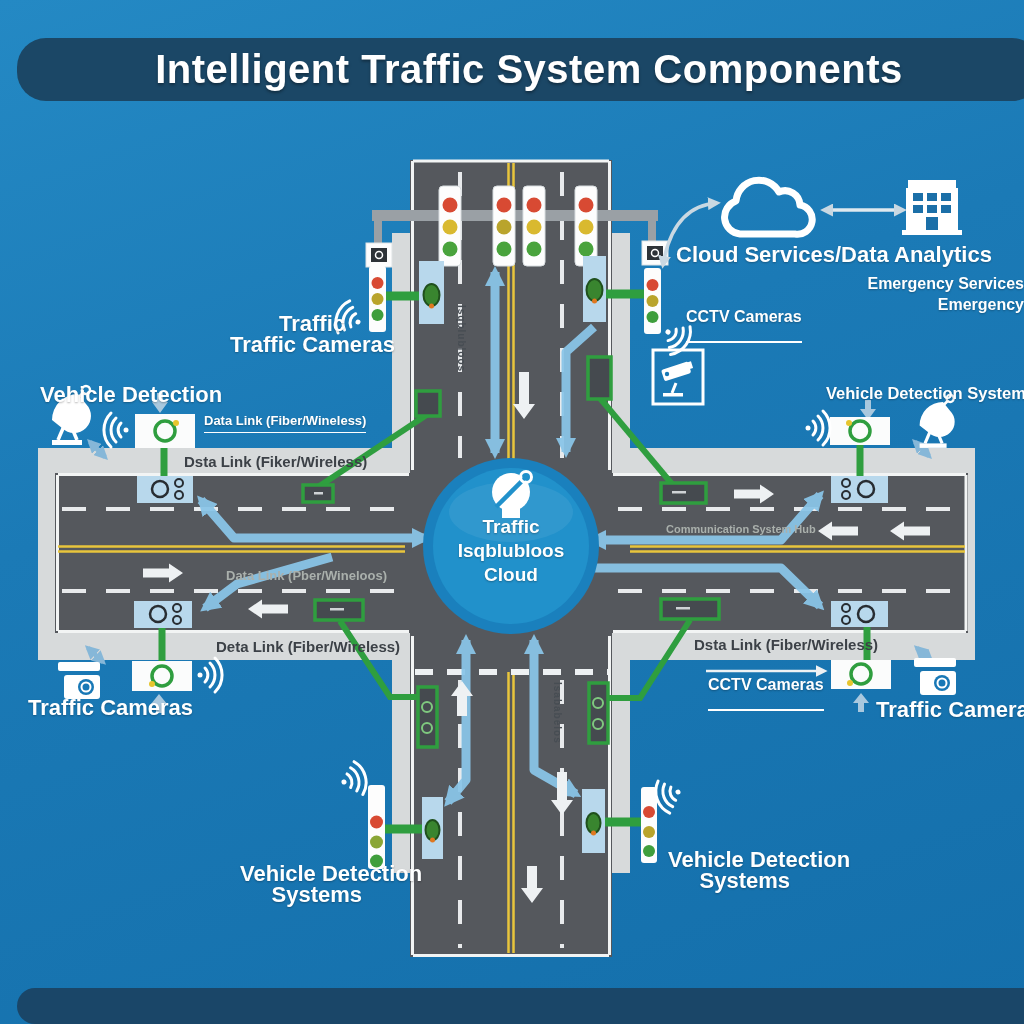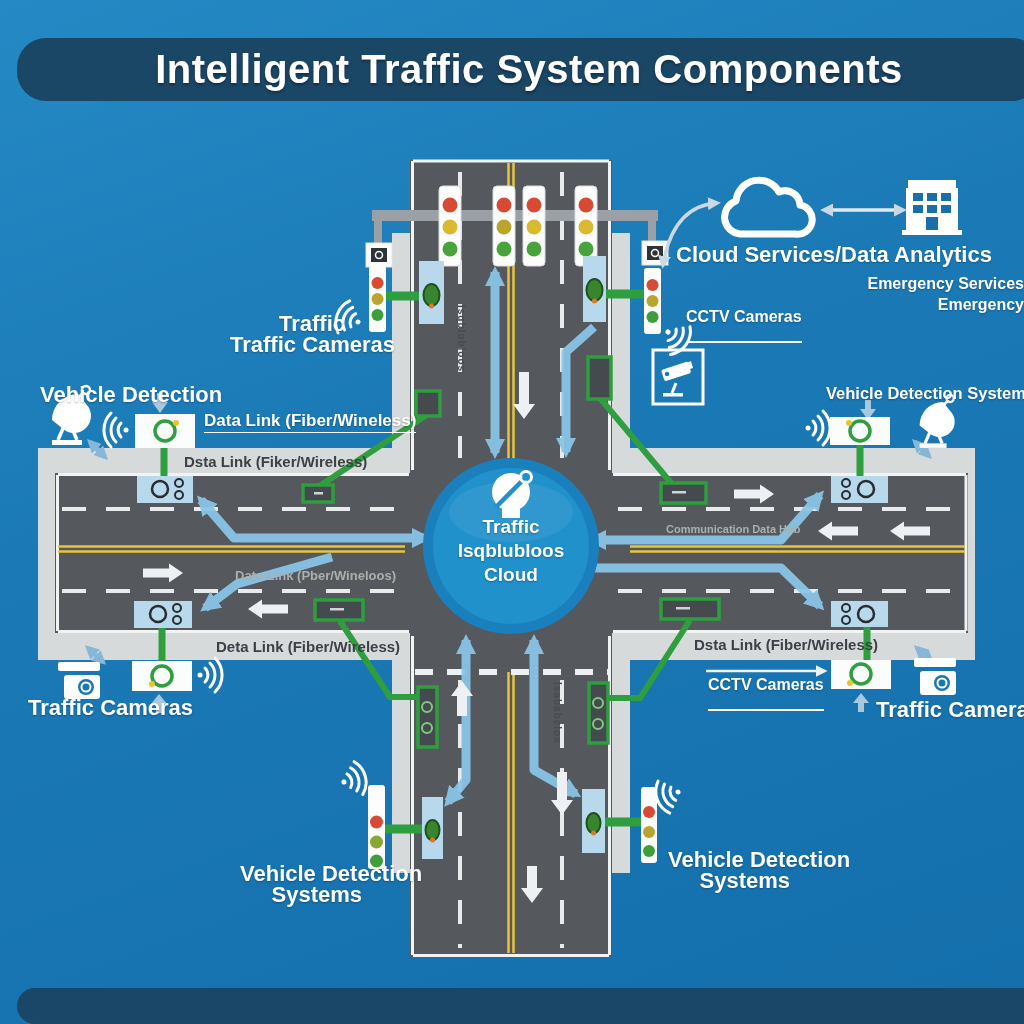--- a/index.html
+++ b/index.html
@@ -436,25 +436,25 @@
       <div>Traffic Cameras</div>
   </div>
   <div class="lbl" style="left:676px;top:244px;">Cloud Services/Data Analytics</div>
   <div class="lbl center" style="left:858px;top:226px;width:166px;font-size:16px;">
     <div>Emergency Services</div>
       <div>Emergency</div>
   </div>
   <div class="lbl ul" style="left:686px;top:306px;font-size:16px;">CCTV Cameras</div>
   <div class="lbl" style="left:826px;top:383px;font-size:16.5px;">Vehicle Detection Systems</div>
   <div class="lbl" style="left:40px;top:384px;">Vehicle Detection</div>
-  <div class="lbl" style="left:204px;top:410px;font-size:17px;border-bottom:1.5px solid #fff;padding-bottom:1px;">Data Link (Fiber/Wineless)</div>
+  <div class="lbl" style="left:204px;top:410px;font-size:13px;border-bottom:1.5px solid #fff;padding-bottom:1px;">Data Link (Fiber/Wineless)</div>
   <div class="lbl dark" style="left:184px;top:451px;text-align:center;">Dsta Link (Fiker/Wireless)</div>
-  <div class="lbl gray" style="left:235px;top:565px;">Data Link (Pber/Wineloos)</div>
+  <div class="lbl gray" style="left:226px;top:565px;">Data Link (Pber/Wineloos)</div>
   <div class="lbl dark" style="left:216px;top:636px;">Deta Link (Fiber/Wireless)</div>
-  <div class="lbl gray tiny" style="left:666px;top:519px;">Communication Data Hub</div>
+  <div class="lbl gray tiny" style="left:666px;top:519px;">Communication System Hub</div>
   <div class="lbl dark" style="left:694px;top:634px;">Dsta Link (Fiber/Wireless)</div>
   <div class="lbl" style="left:28px;top:697px;">Traffic Cameras</div>
   <div class="lbl ul" style="left:708px;top:674px;font-size:16px;">CCTV Cameras</div>
   <div class="lbl" style="left:876px;top:699px;">Traffic Cameras</div>
   <div class="lbl center" style="left:240px;top:816px;width:122px;">
     <div>Vehicle Detection</div>
       <div>Systems</div>
   </div>
   <div class="lbl center" style="left:668px;top:802px;width:122px;">
     <div>Vehicle Detection</div>

